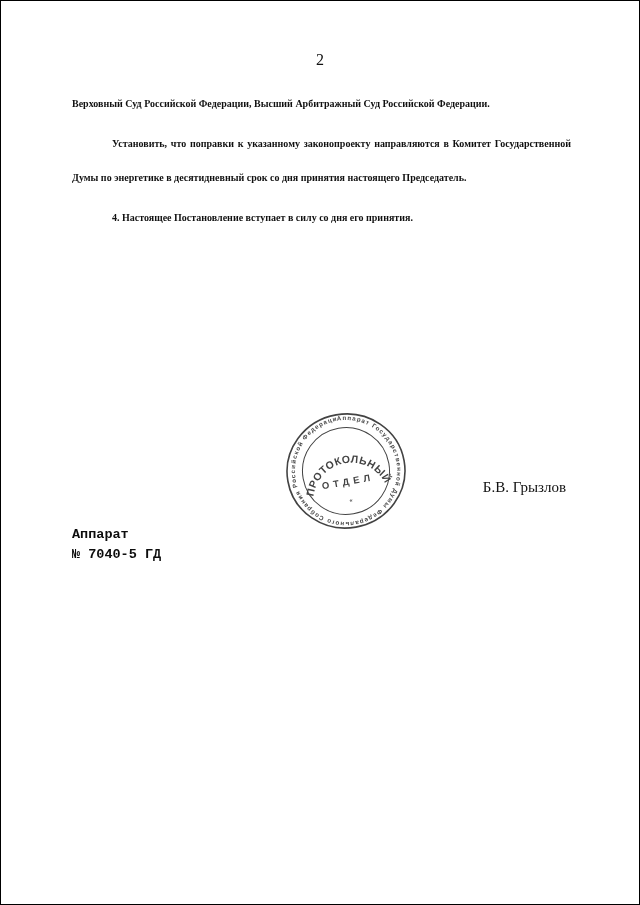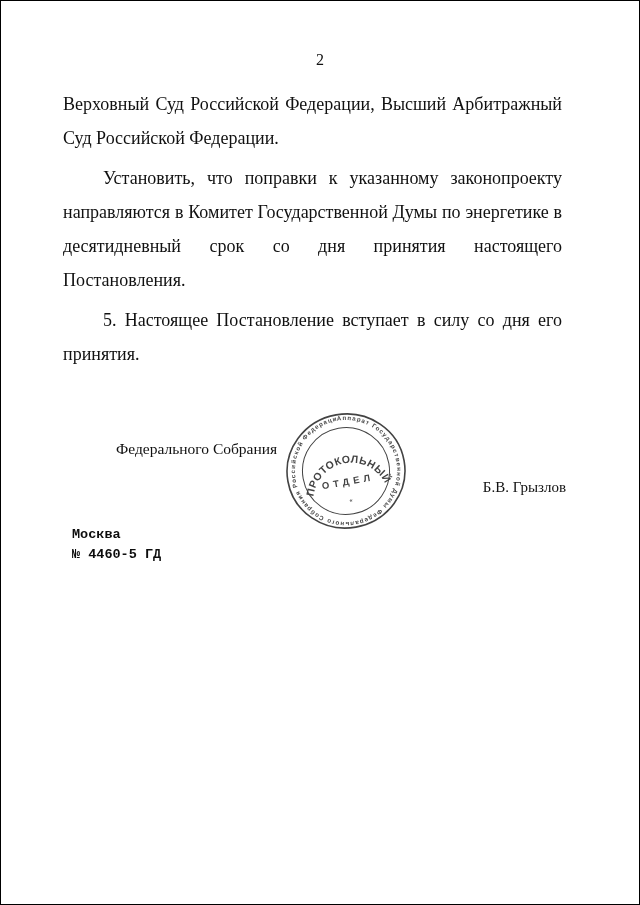--- a/index.html
+++ b/index.html
@@ -21,24 +21,25 @@
     position: absolute;
     top: 50px;
     left: 0;
     width: 100%;
     text-align: center;
     font-size: 16px;
   }
   .doc-body {
     position: absolute;
     top: 86px;
-    left: 62px;
+    left: 71px;
     width: 499px;
-    font-size: 18px;
+    font-size: 10px;
     line-height: 34px;
+    font-weight: bold;
   }
   .para {
     margin: 0 0 6px 0;
     text-align: justify;
     text-indent: 40px;
   }
   .para.no-indent {
     text-indent: 0;
   }
   .signature {
@@ -80,26 +81,25 @@
 </style>
 </head>
 <body>
 
 <div class="page">
 
   <div class="page-number">2</div>
 
   <div class="doc-body">
     <p class="para no-indent">Верховный Суд Российской Федерации, Высший Арбитражный Суд Российской Федерации.</p>
-    <p class="para">Установить, что поправки к указанному законопроекту направляются в Комитет Государственной Думы по энергетике в десятидневный срок со дня принятия настоящего Постановления.</p>
-    <p class="para">5. Настоящее Постановление вступает в силу со дня его принятия.</p>
+    <p class="para">Установить, что поправки к указанному законопроекту направляются в Комитет Государственной Думы по энергетике в десятидневный срок со дня принятия настоящего Председатель.</p>
+    <p class="para">4. Настоящее Постановление вступает в силу со дня его принятия.</p>
   </div>
 
   <div class="signature">
-    <div class="sig-line-2">Федерального Собрания</div>
     <div class="sig-name">Б.В. Грызлов</div>
   </div>
 
   <div class="stamp">
     <svg width="128" height="128" viewBox="0 0 128 128">
       <defs>
         <path id="ringPath" d="M 64 13 A 51 51 0 1 1 63.99 13"></path>
         <path id="arcPath" d="M 28 82 A 38 38 0 0 1 100 82"></path>
       </defs>
       <ellipse cx="64" cy="64" rx="59" ry="57" fill="none" stroke="#2a2a2a" stroke-width="1.6"></ellipse>
@@ -109,17 +109,17 @@
       </text>
       <text font-family="Liberation Sans, sans-serif" font-size="10.5" font-weight="bold" fill="#2a2a2a" letter-spacing="0.5">
         <textPath href="#arcPath" startOffset="50%" text-anchor="middle">ПРОТОКОЛЬНЫЙ</textPath>
       </text>
       <text x="64" y="78" text-anchor="middle" font-family="Liberation Sans, sans-serif" font-size="9.5" font-weight="bold" fill="#2a2a2a" letter-spacing="4">ОТДЕЛ</text>
       <text x="64" y="98" text-anchor="middle" font-family="Liberation Sans, sans-serif" font-size="8" fill="#2a2a2a">*</text>
     </svg>
   </div>
 
   <div class="footer">
-    <div>Москва</div>
-    <div>№ 4460-5 ГД</div>
+    <div>Аппарат</div>
+    <div>№ 7040-5 ГД</div>
   </div>
 
 </div>
 
 </body></html>

